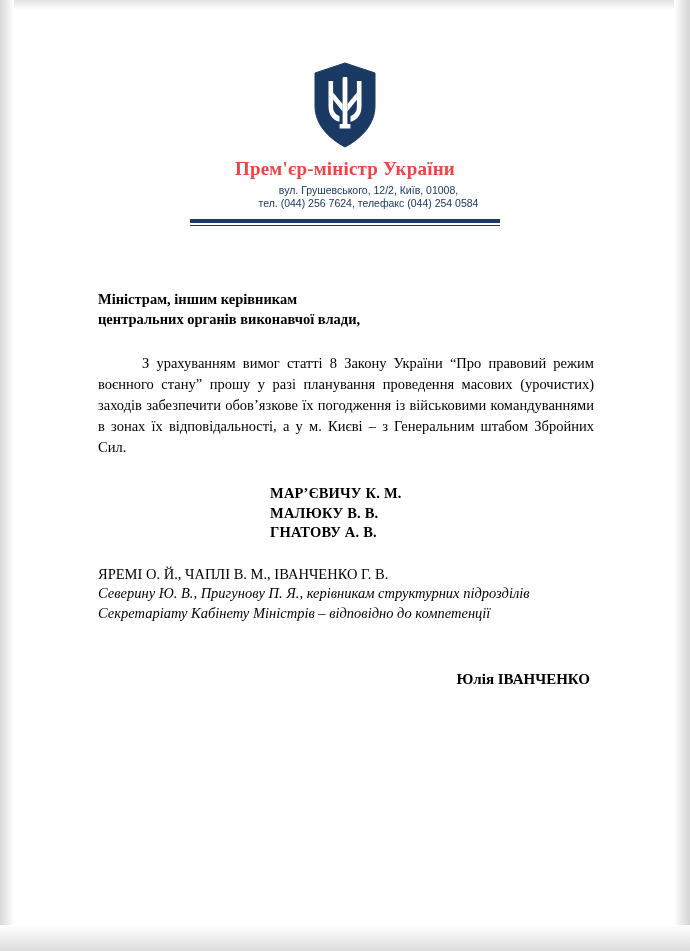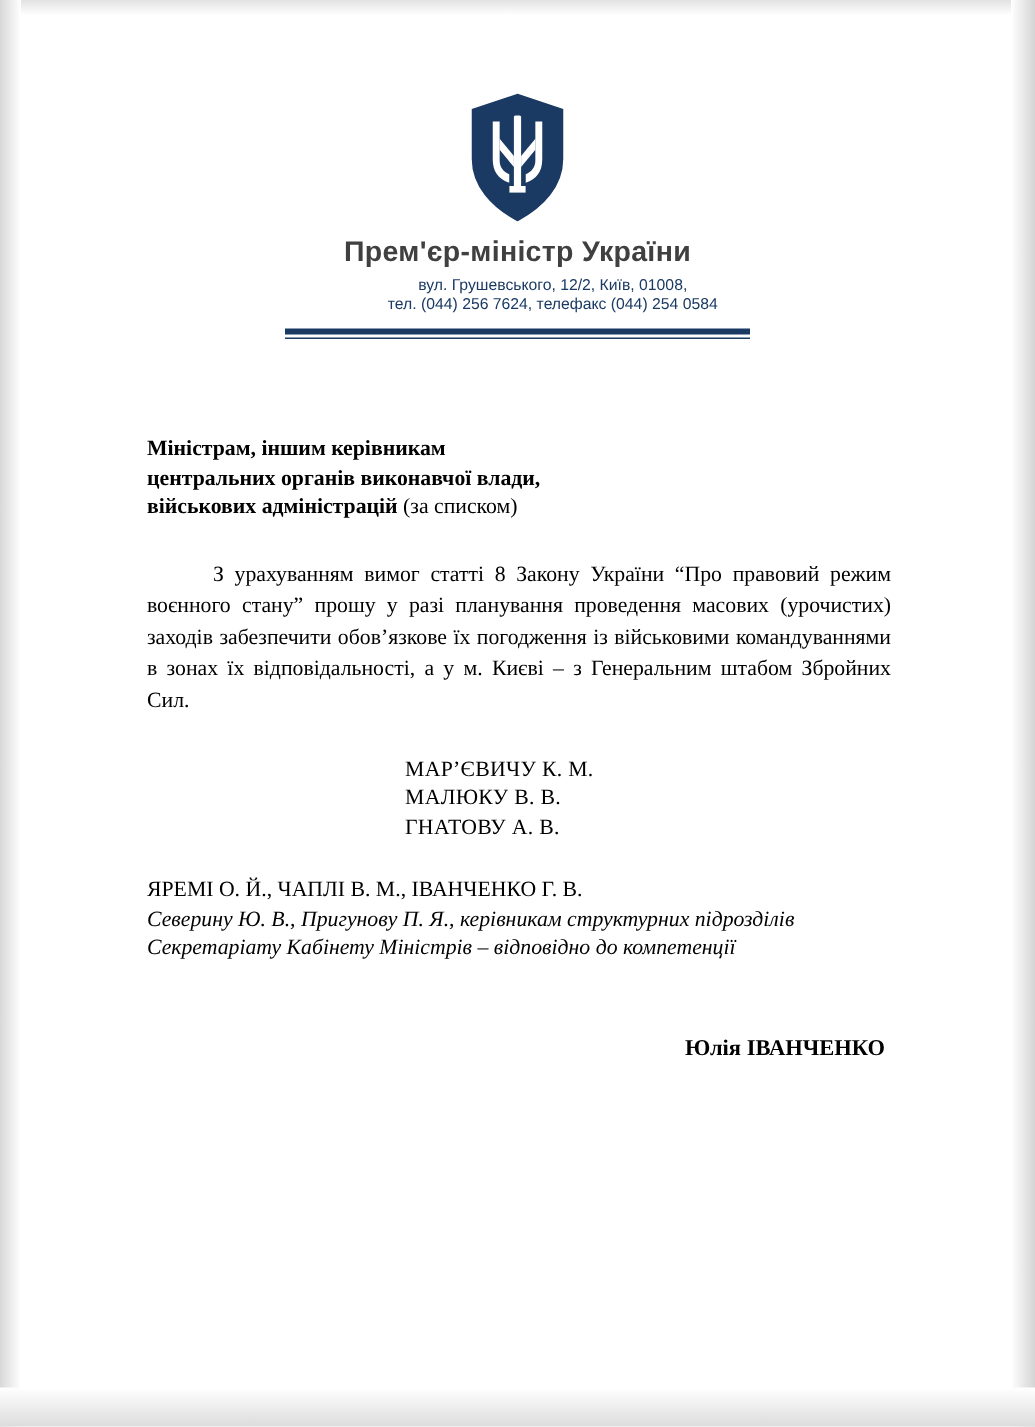--- a/index.html
+++ b/index.html
@@ -60,24 +60,24 @@
     text-align: center;
   }
   .emblem {
     width: 66px;
     height: 86px;
     margin: 0 auto;
     display: block;
   }
   .lh-title {
     margin-top: 10px;
-    font-family: Liberation Sans, sans-serif;
+    font-family: Liberation Serif, serif;
     font-weight: bold;
     font-size: 19px;
-    color: #404040;
+    color: #ef4444;
     letter-spacing: 0.2px;
   }
   .lh-addr {
     margin-top: 4px;
     font-family: "Liberation Sans", sans-serif;
     font-size: 10.5px;
     line-height: 13px;
     color: #1b3a63;
     padding-left: 47px;
   }
@@ -125,21 +125,21 @@
     margin-top: 24px;
     font-size: 14.5px;
     line-height: 21px;
     text-align: justify;
     text-indent: 44px;
   }
 
   .recipients-bold {
     margin-top: 26px;
     margin-left: 172px;
-    font-weight: normal;
+    font-weight: bold;
     font-size: 14.5px;
     line-height: 19.5px;
     letter-spacing: 0.2px;
   }
 
   .recipients-plain {
     margin-top: 22px;
     font-size: 14.5px;
     line-height: 19.5px;
   }
@@ -194,23 +194,20 @@
       <div class="rule-thick"></div>
       <div class="rule-thin"></div>
     </div>
   </div>
 
   <div class="content">
 
     <div class="addressee">
       <div>Міністрам, іншим керівникам</div>
       <div>центральних органів виконавчої влади,</div>
-      <div>
-        <span>військових адміністрацій</span><span class="normal"> (за списком)</span>
-      </div>
     </div>
 
     <div class="para">З урахуванням вимог статті 8 Закону України “Про правовий режим воєнного стану” прошу у разі планування проведення масових (урочистих) заходів забезпечити обов’язкове їх погодження із військовими командуваннями в зонах їх відповідальності, а у м. Києві – з Генеральним штабом Збройних Сил.</div>
 
     <div class="recipients-bold">
       <div>МАР’ЄВИЧУ К. М.</div>
       <div>МАЛЮКУ В. В.</div>
       <div>ГНАТОВУ А. В.</div>
     </div>
 

